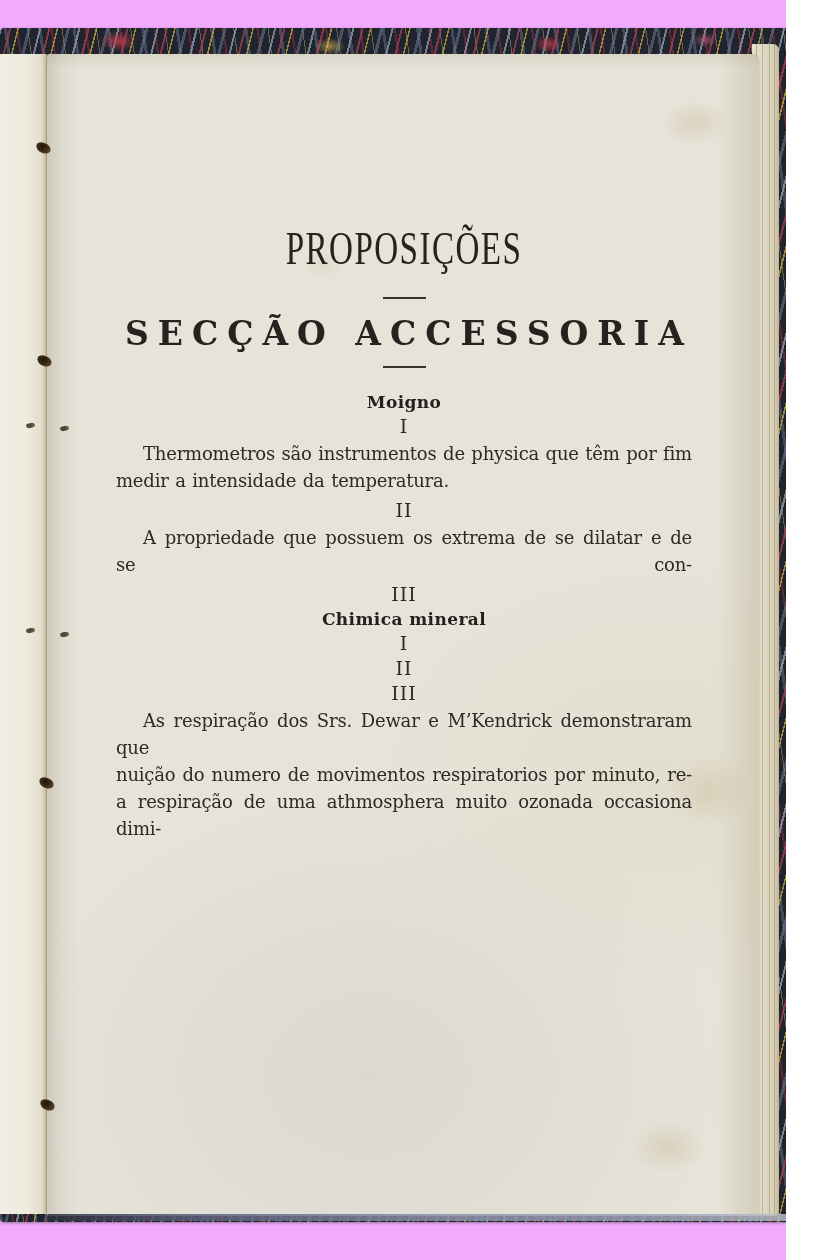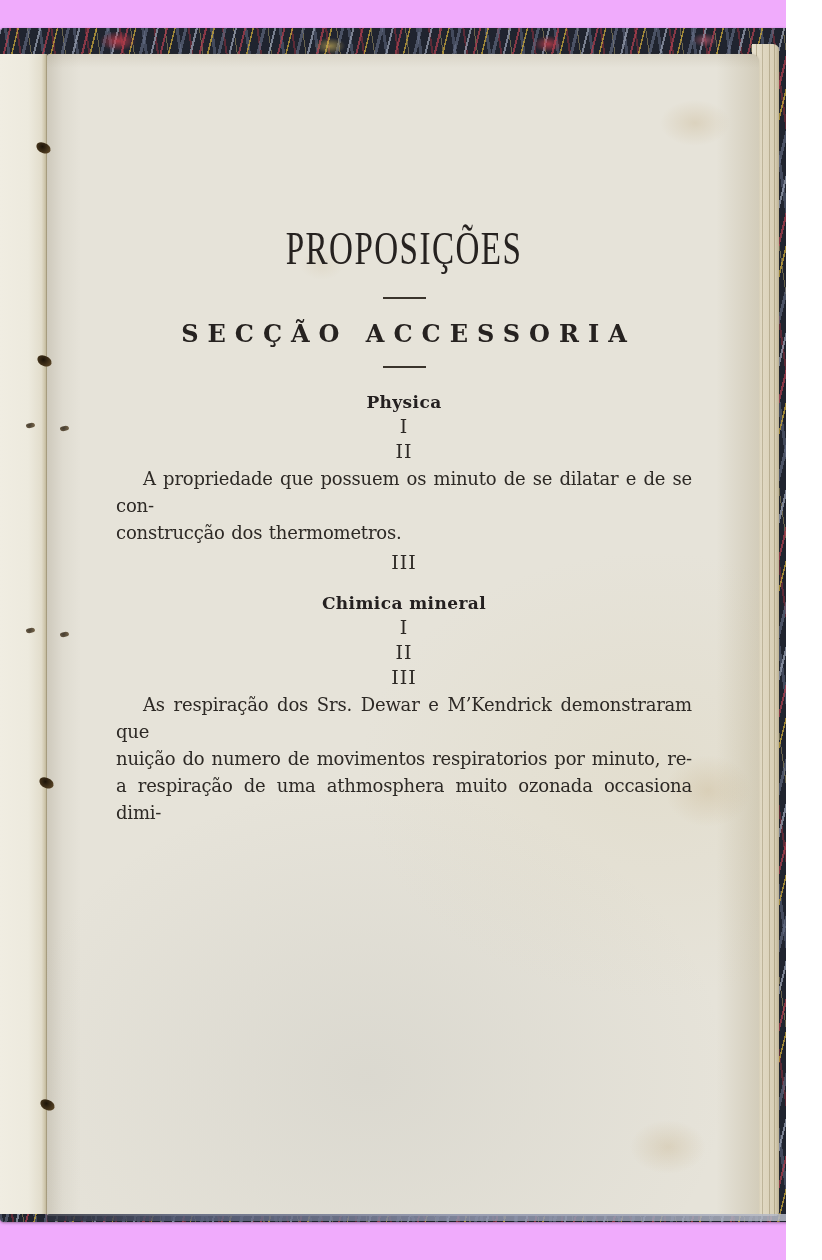--- a/index.html
+++ b/index.html
@@ -73,29 +73,29 @@
     background:radial-gradient(closest-side, rgba(187,160,110,.25), rgba(187,160,110,0));}
   
   .text-block{position:absolute;left:116px;top:226px;width:576px;color:#2d2925;}
   .title{
     text-align:center;font-family:"Liberation Serif",serif;font-weight:400;
     font-size:46px;line-height:46px;letter-spacing:2px;color:#262220;
     transform:scaleX(.72);transform-origin:50% 50%;white-space:nowrap;
   }
   .rule{width:43px;height:2px;background:#3a342c;margin:25px auto 0;}
   .subtitle{
-    text-align:center;font-weight:bold;font-size:24px;line-height:26px;
+    text-align:center;font-weight:bold;font-size:33px;line-height:26px;
     letter-spacing:9px;text-indent:9px;margin-top:22px;color:#262220;white-space:nowrap;
   }
   .rule.second{margin-top:19px;}
   .sec-heading{
     text-align:center;font-weight:bold;font-size:17px;line-height:16px;
     margin:26px 0 0;letter-spacing:.4px;color:#242020;
   }
-  .section + .section .sec-heading{margin-top:24px;}
+  .section + .section .sec-heading{margin-top:8px;}
   .numeral{text-align:center;font-size:19px;line-height:18px;margin:7px 0 5px;letter-spacing:1px;}
   .para{margin:0;}
   .line{display:block;width:100%;font-size:18px;line-height:27px;letter-spacing:-.2px;word-spacing:1px;}
   .line.j{text-align:justify;text-align-last:justify;}
   .line.first{text-indent:27px;}
 </style>
 </head>
 <body>
 
 <div class="photo">
@@ -120,26 +120,29 @@
   <div class="spot" style="left:630px;top:1120px;width:76px;height:54px;"></div>
   <div class="spot" style="left:300px;top:250px;width:44px;height:30px;opacity:.5;"></div>
 
   <div class="text-block">
     <div class="title">PROPOSIÇÕES</div>
     <div class="rule"></div>
     <div class="subtitle">SECÇÃO ACCESSORIA</div>
     <div class="rule second"></div>
     <div id="text-body">
         <div class="section">
-          <h3 class="sec-heading">Physica</h3>
+          <h3 class="sec-heading">Moigno</h3>
           <div class="numeral">I</div>
+          <div class="para">
+            <div class="line first j">Thermometros são instrumentos de physica que têm por fim</div>
+            <div class="line">medir a intensidade da temperatura.</div>
+          </div>
           <div class="numeral">II</div>
           <div class="para">
-            <div class="line first j">A propriedade que possuem os minuto de se dilatar e de se con-</div>
-            <div class="line">construcção dos thermometros.</div>
+            <div class="line first j">A propriedade que possuem os extrema de se dilatar e de se con-</div>
           </div>
           <div class="numeral">III</div>
         </div>
         <div class="section">
           <h3 class="sec-heading">Chimica mineral</h3>
           <div class="numeral">I</div>
           <div class="numeral">II</div>
           <div class="numeral">III</div>
           <div class="para">
             <div class="line first j">As respiração dos Srs. Dewar e M’Kendrick demonstraram que</div>

